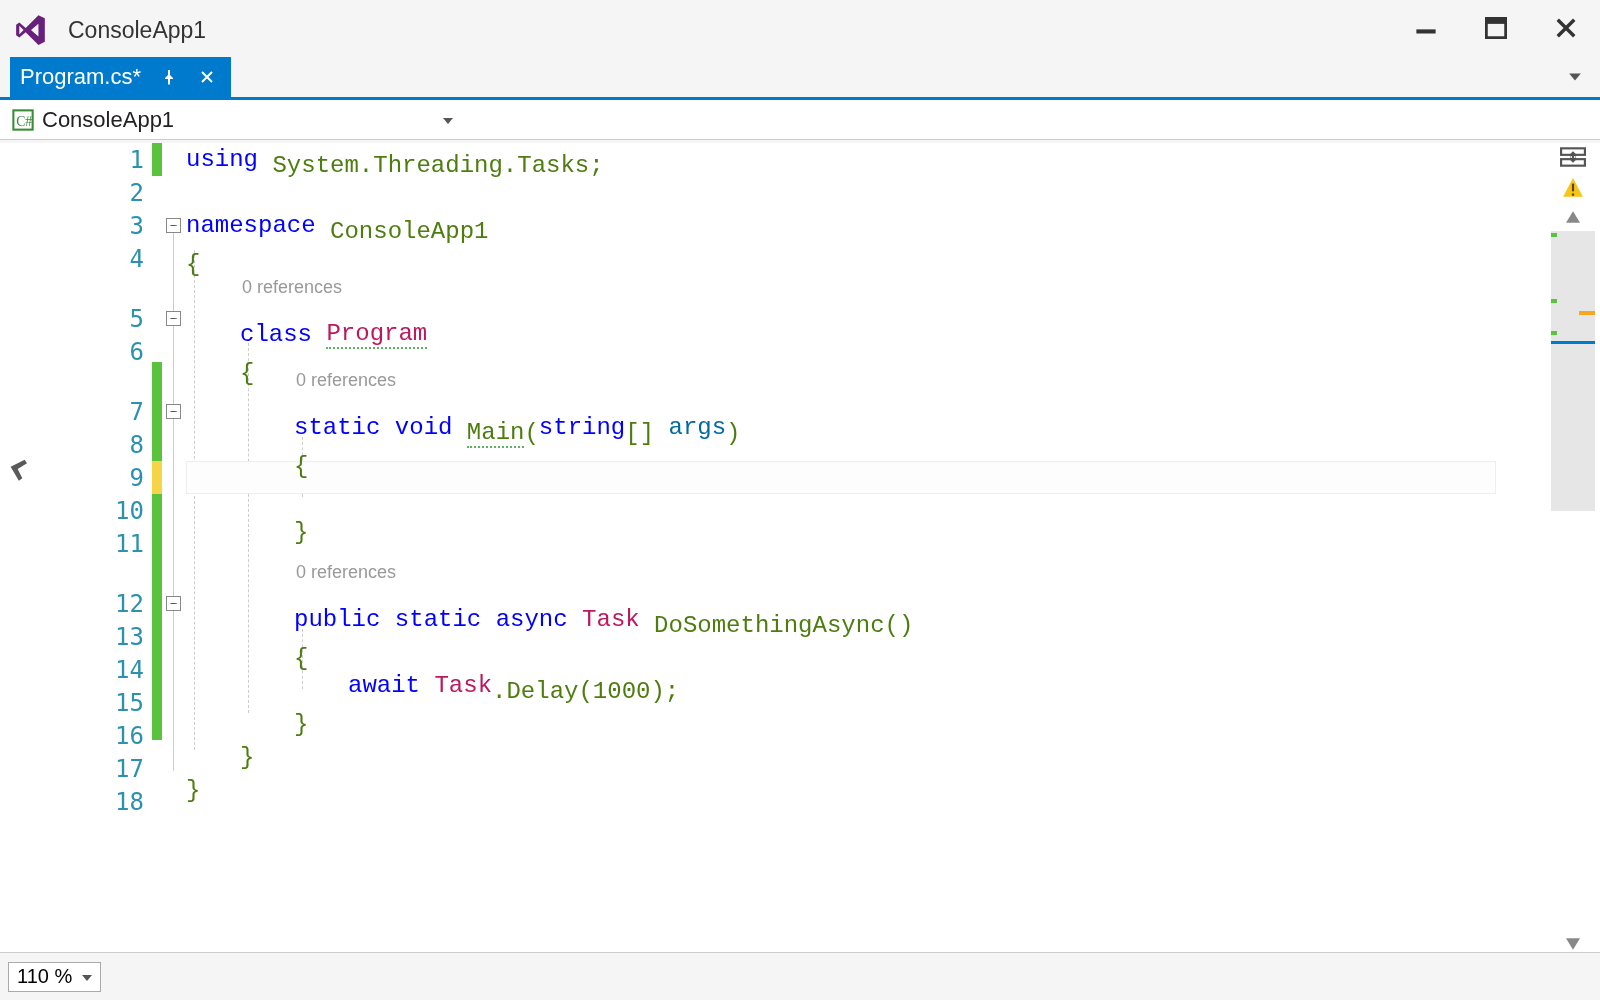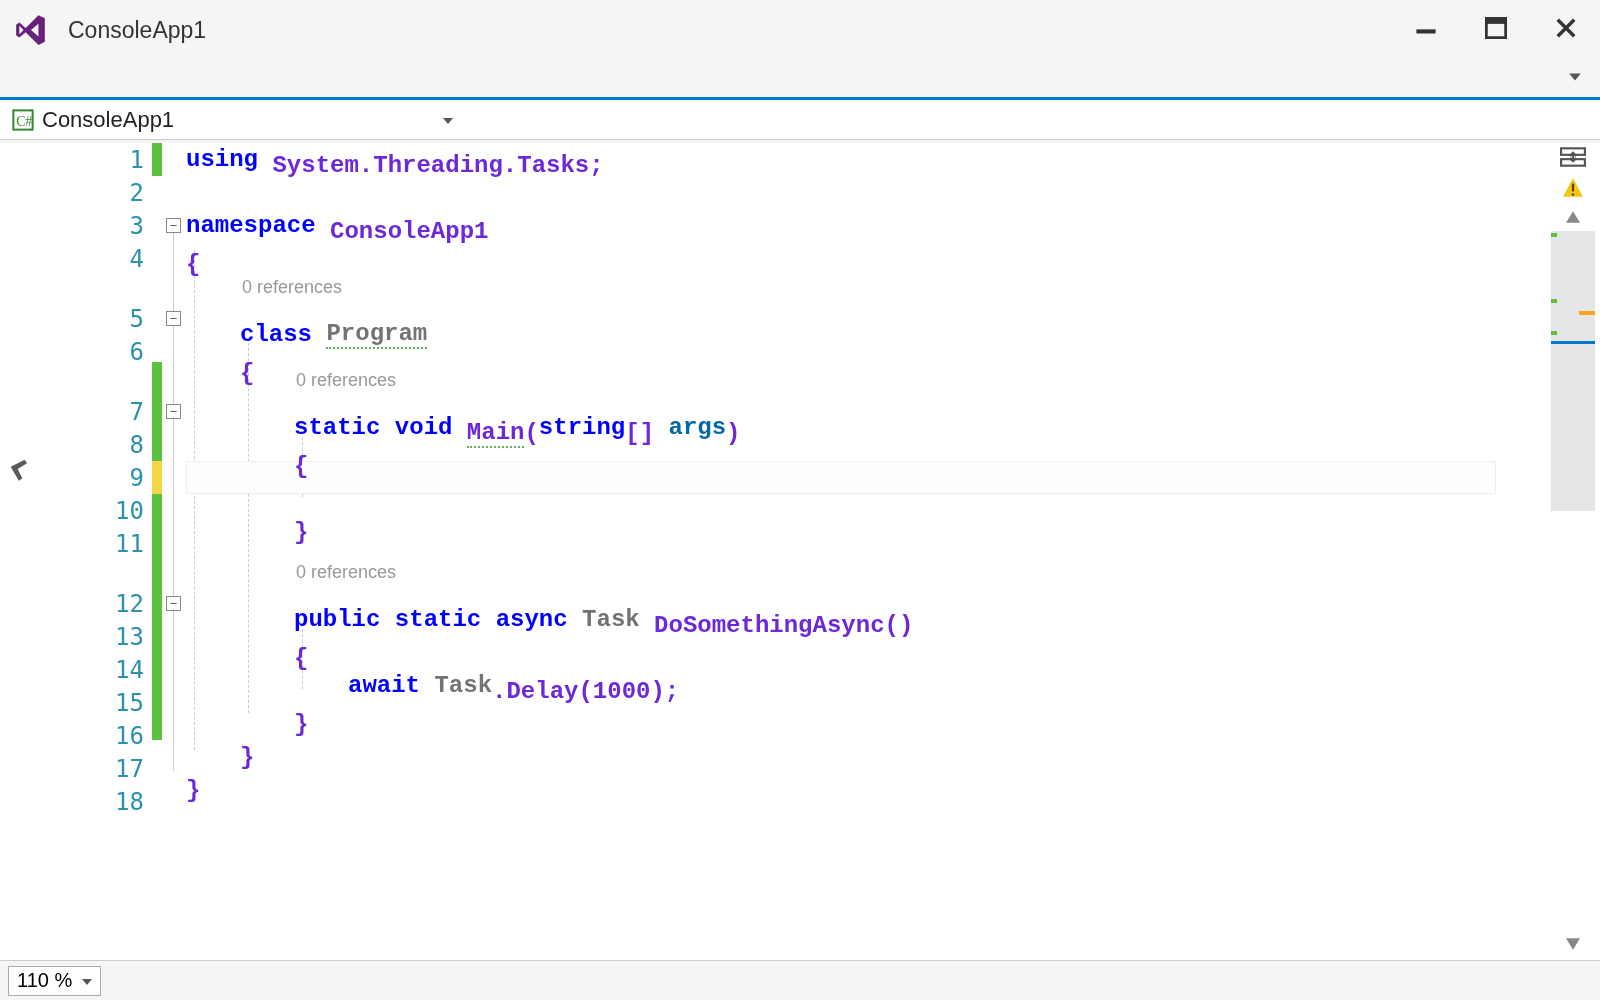--- a/index.html
+++ b/index.html
@@ -167,21 +167,20 @@
     font-family: Consolas, "Courier New", monospace;
     font-size: 24px;
     background: #fff;
   }
   .code-line {
     height: 33px;
     white-space: pre;
     display: flex;
     align-items: center;
     position: relative;
-    font-weight: bold;
   }
   .codelens {
     position: absolute;
     font-size: 18px;
     color: #999;
     font-family: "Segoe UI", sans-serif;
     cursor: pointer;
   }
   .indent-guide {
     position:absolute;
@@ -192,23 +191,23 @@
     position:absolute;
     left:0; right:50px;
     height:33px;
     border:1px solid #eee;
     background:#fdfdfd;
   }
   .dotted-underline {
     border-bottom: 2px dotted #5bb35b;
   }
   .k-blue { color:#0000FF; }
-  .k-teal { color:#737373; }
+  .k-teal { color:#be185d; }
   .k-gray { color:#0369a1; }
-  .k-black { color:#6d28d9;margin-top:12px; }
+  .k-black { color:#4d7c0f;margin-top:12px; }
 
   .right-rail {
     width: 54px;
     display:flex;
     flex-direction: column;
     align-items: center;
     position: relative;
     background:#fff;
   }
   .split-icon { margin-top:4px; cursor:pointer; }
@@ -226,21 +225,21 @@
     position:absolute;
     bottom:6px;
     color:#888;
     cursor:pointer;
   }
 
   
   .status-bar {
     position: absolute;
     bottom: 0; left:0; right:0;
-    height: 40px;
+    height: 48px;
     background: #f5f5f5;
     border-top:1px solid #ccc;
     display:flex;
     align-items:center;
   }
   .zoom {
     border:1px solid #aaa;
     background:#fff;
     height:30px;
     margin-left:8px;
@@ -284,20 +283,33 @@
     </div>
     <div class="win-btn">
       <svg width="22" height="22" viewBox="0 0 16 16">
           <path stroke="#333" stroke-width="2.5" d="M2 2l12 12M14 2L2 14"></path>
         </svg>
     </div>
   </div>
 </div>
 
 <div class="tab-strip">
+  <div class="tab">
+    <span>Program.cs*</span>
+    <span class="tab-pin">
+      <svg width="16" height="16" viewBox="0 0 16 16">
+          <path fill="#fff" d="M9 1v5l3 3v1H9v5l-1 1-1-1v-5H4V9l3-3V1h2z"></path>
+        </svg>
+    </span>
+    <span class="tab-close">
+      <svg width="16" height="16" viewBox="0 0 16 16">
+          <path stroke="#fff" stroke-width="2" d="M3 3l10 10M13 3L3 13"></path>
+        </svg>
+    </span>
+  </div>
   <div class="tab-dropdown-icon">
     <svg width="14" height="14" viewBox="0 0 12 12">
         <path fill="#555" d="M1 3l5 6 5-6z"></path>
       </svg>
   </div>
 </div>
 
 <div class="nav-bar">
   <div class="nav-item" style="width:466px">
     <span class="nav-icon">

